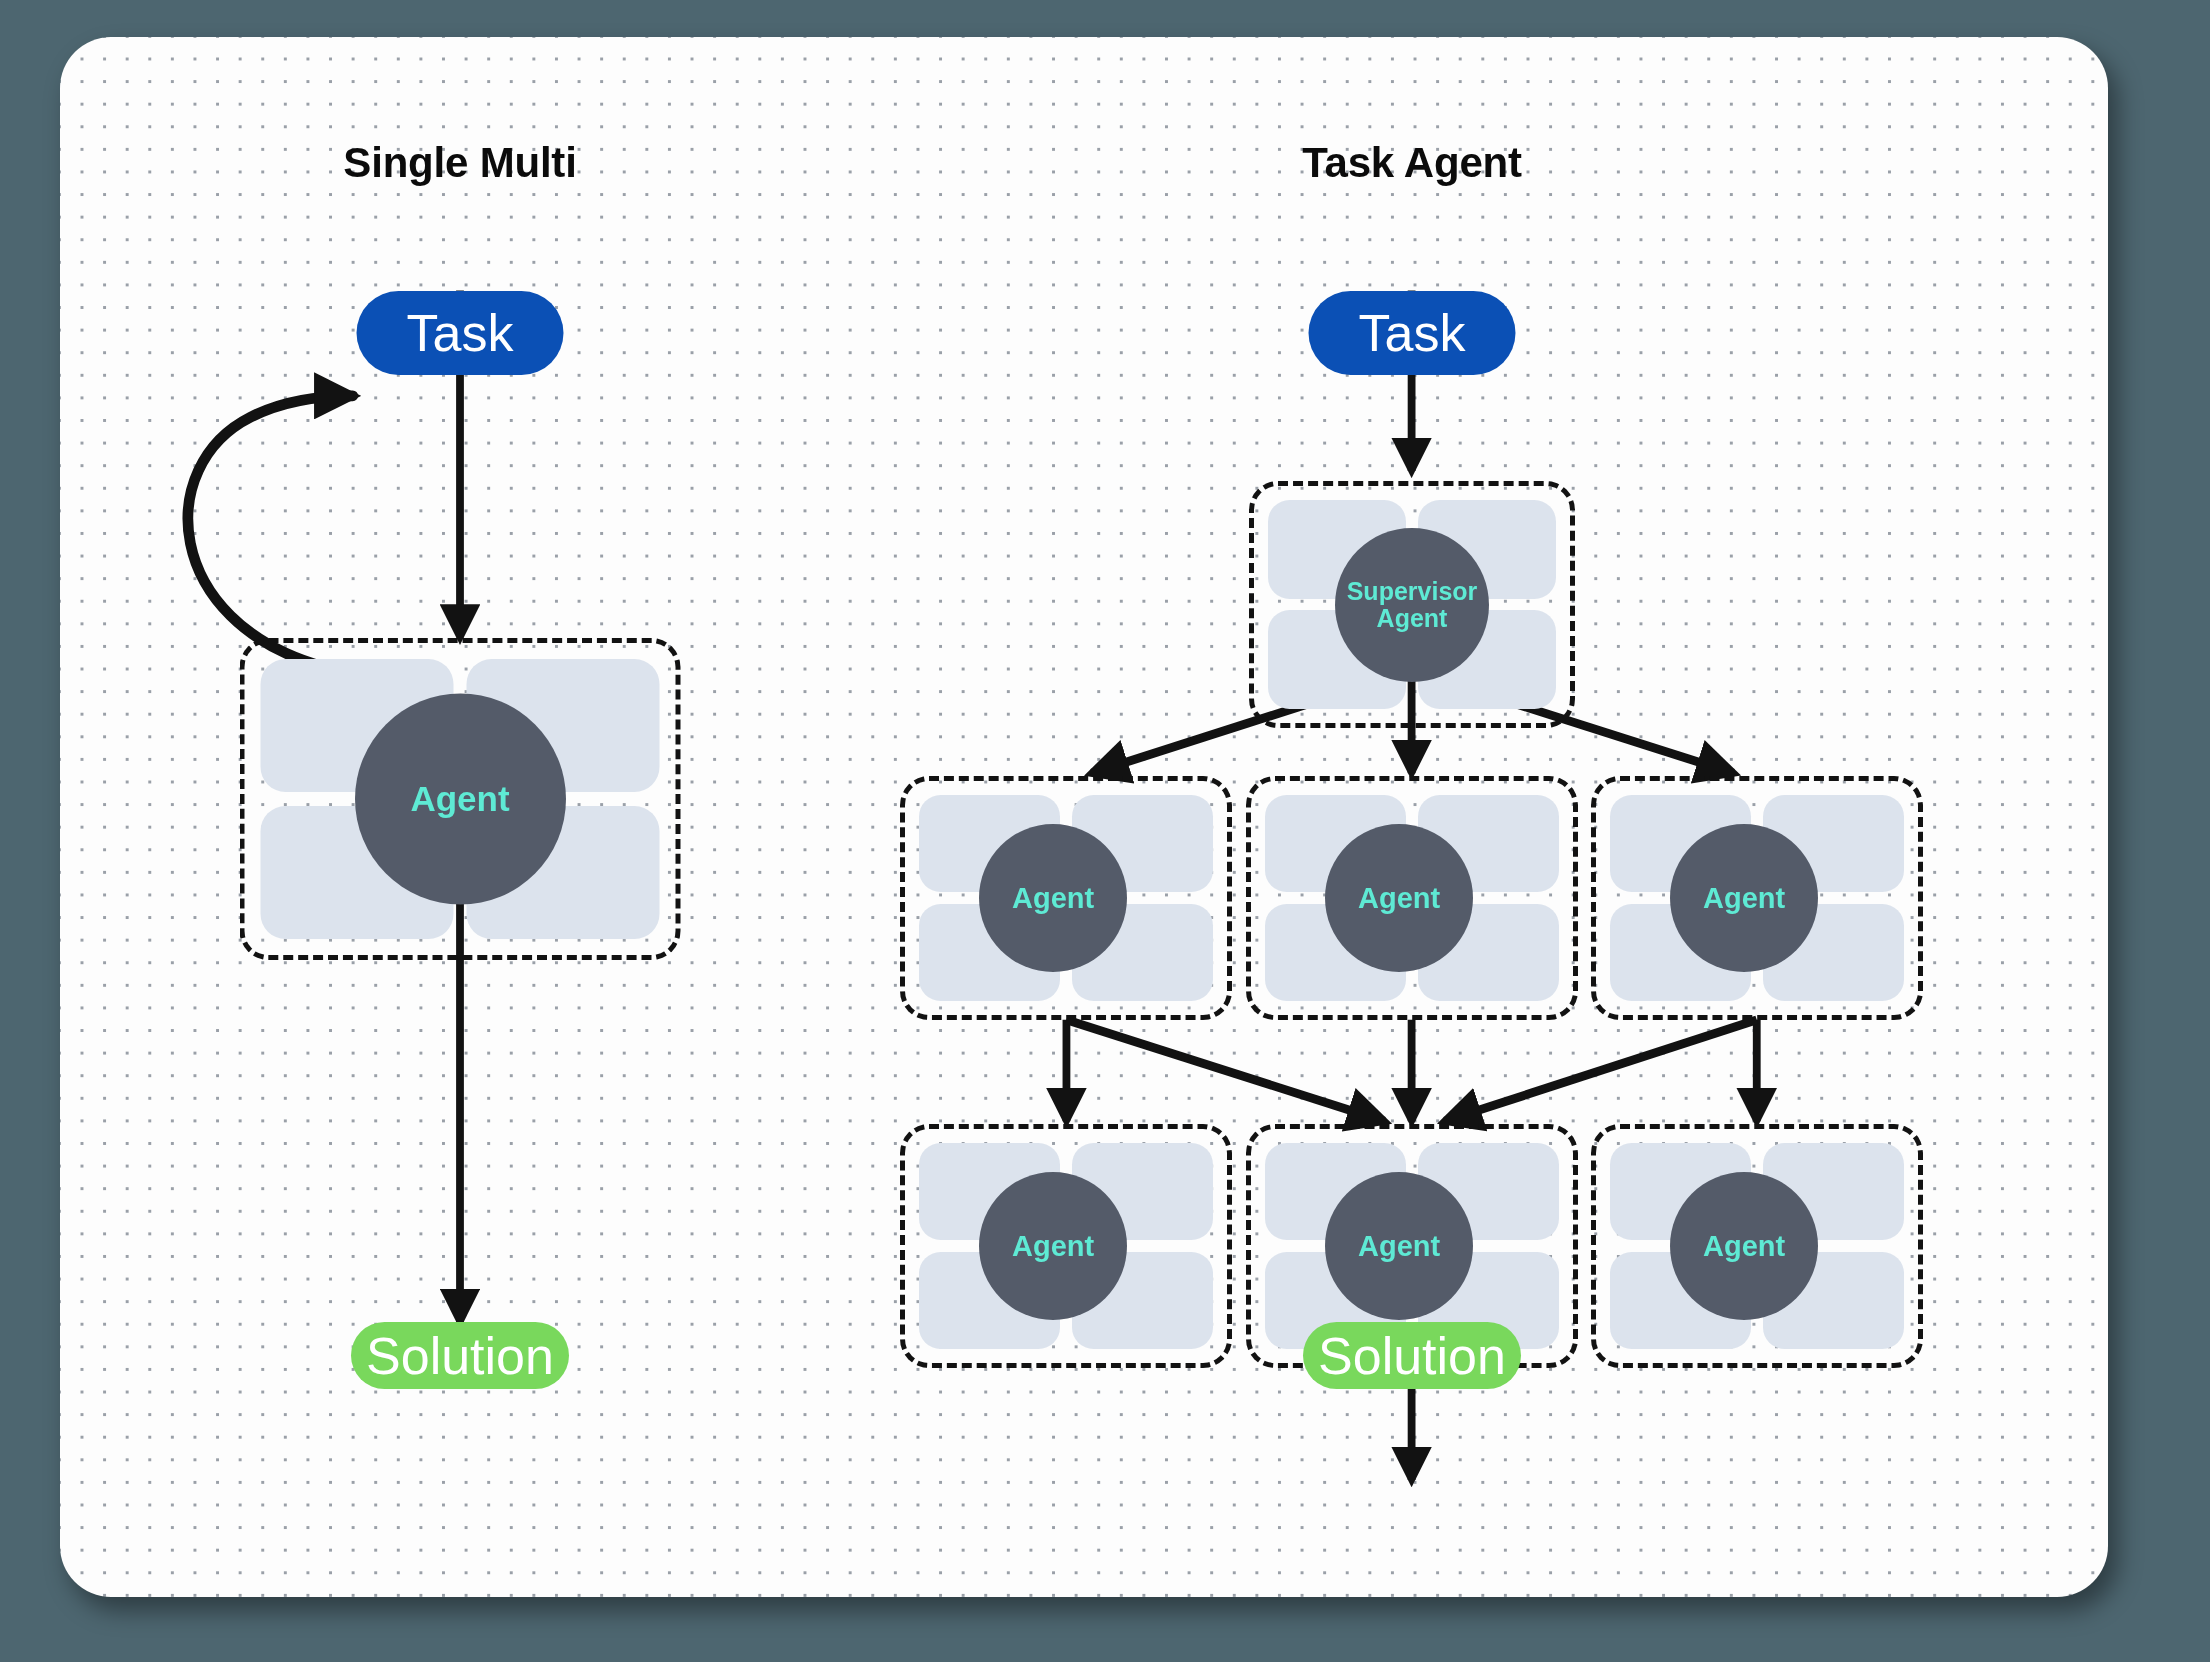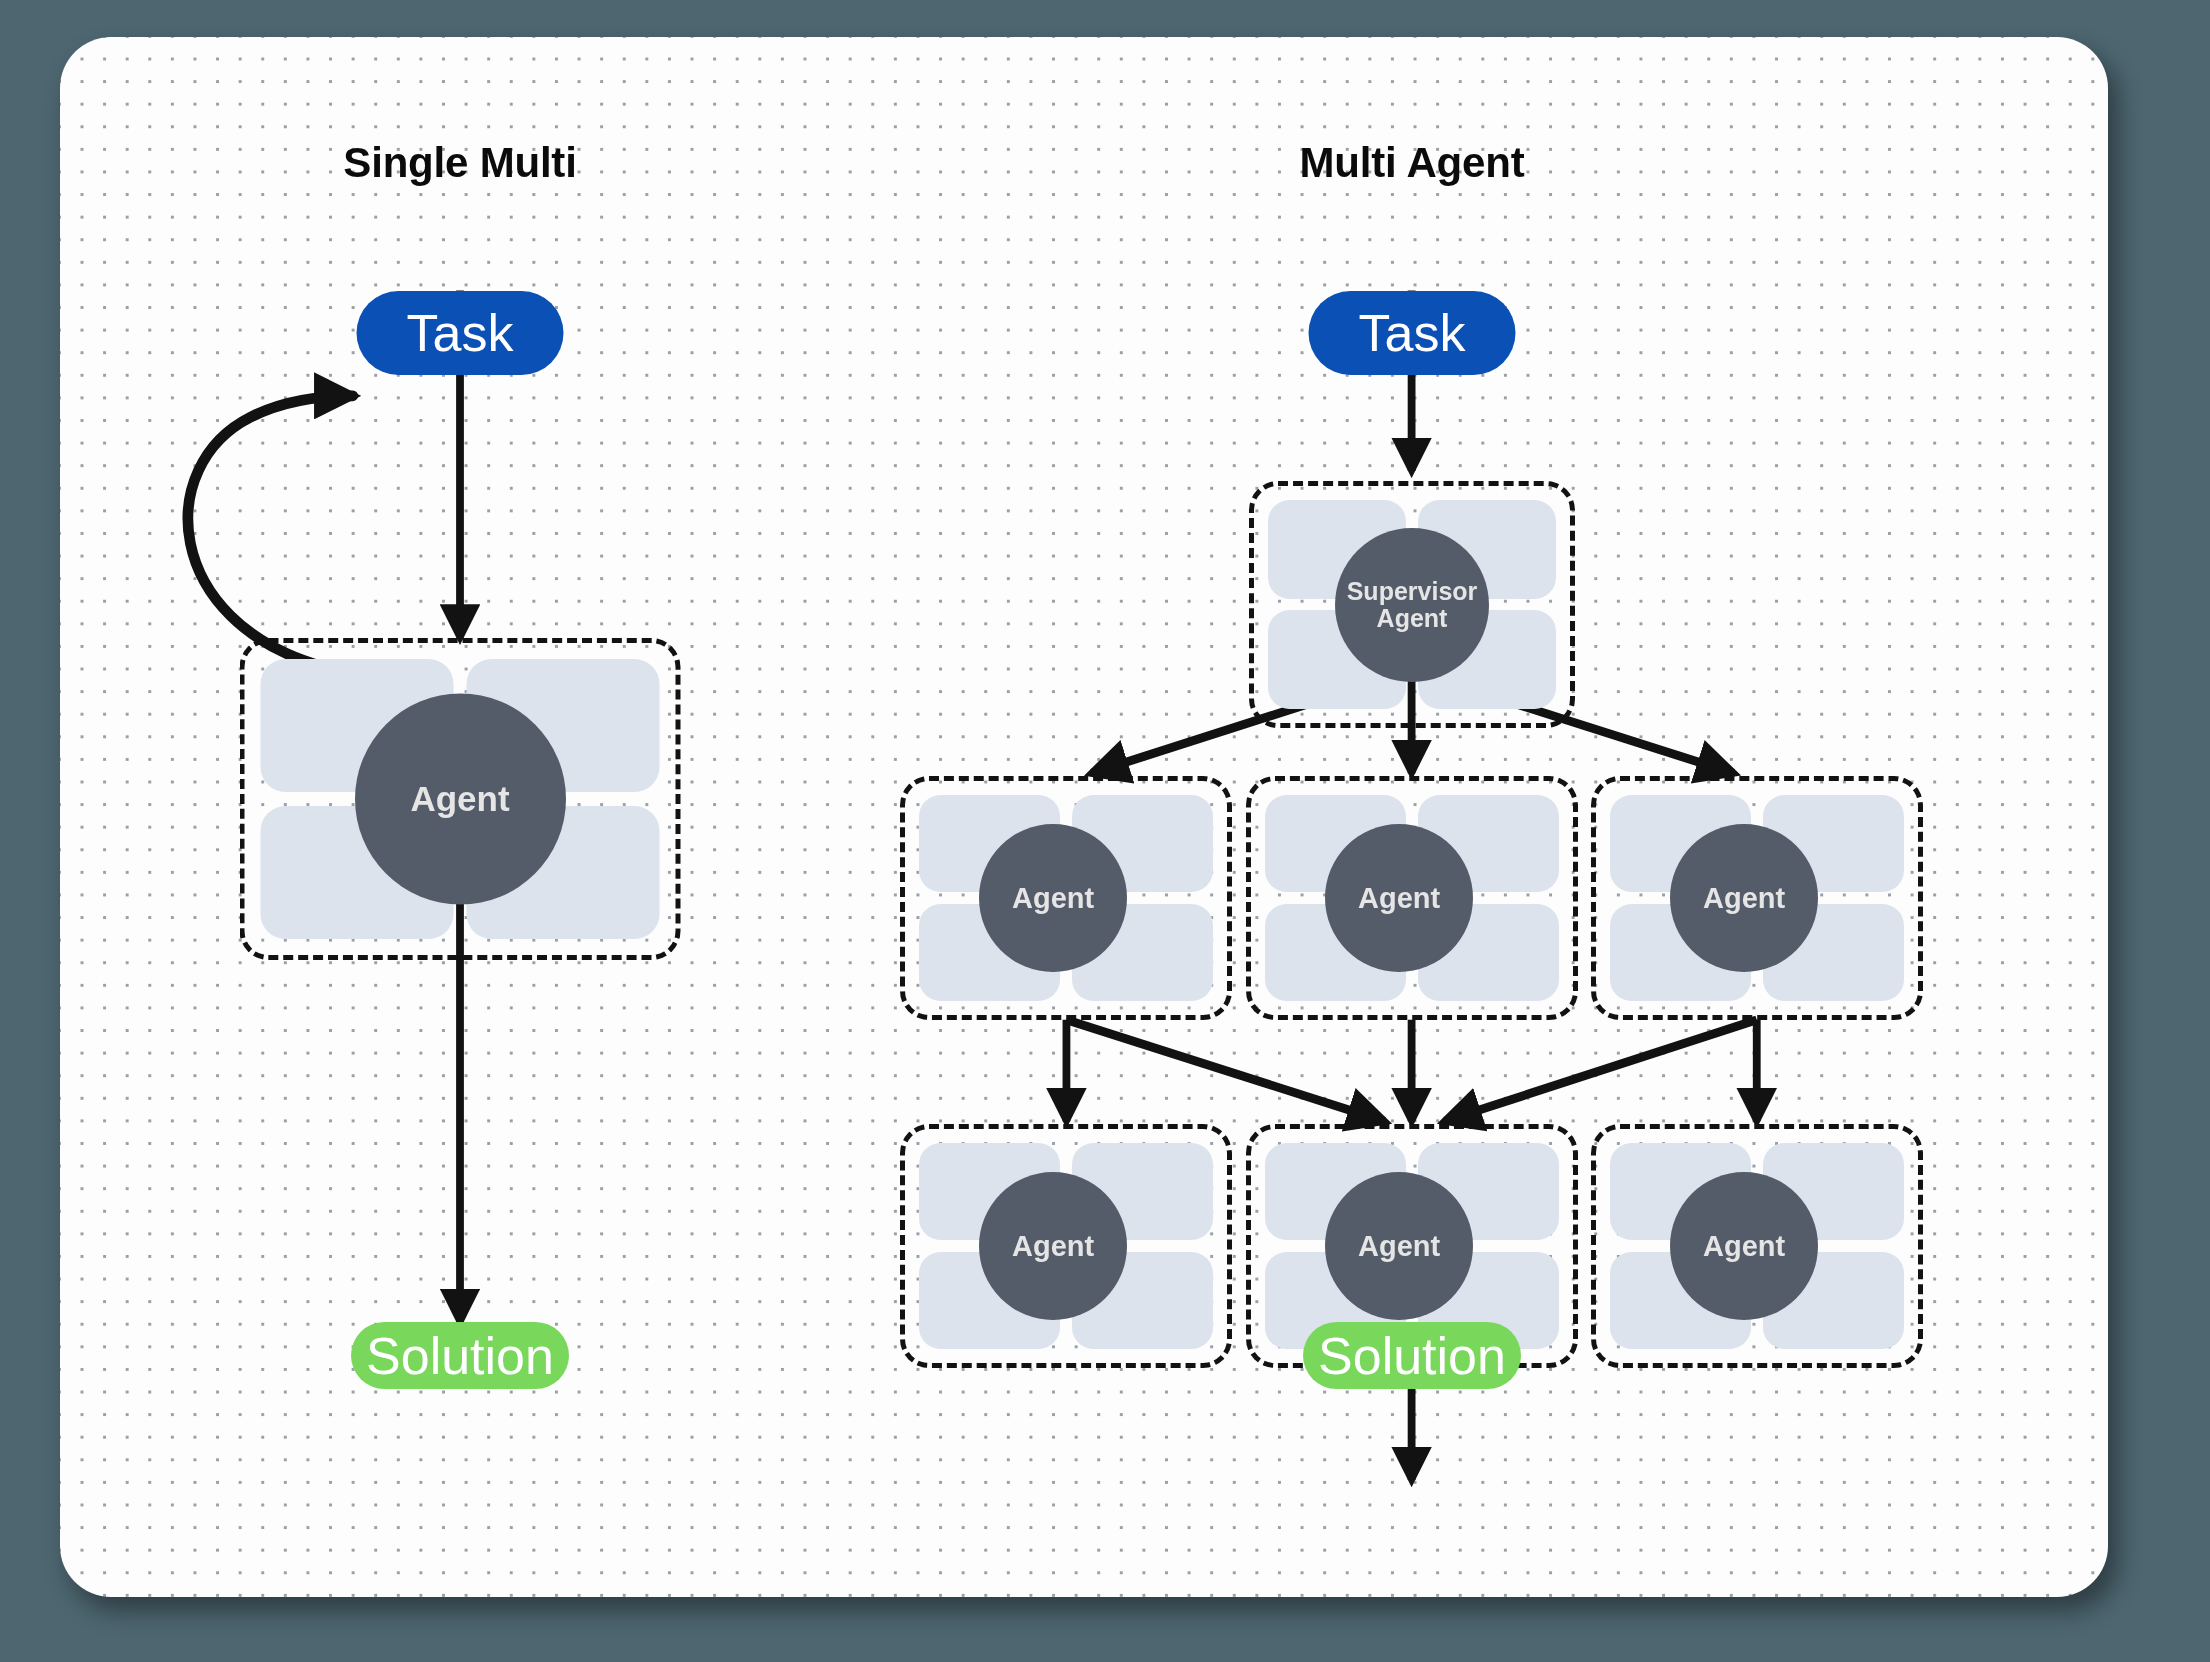--- a/index.html
+++ b/index.html
@@ -103,21 +103,21 @@
     background: #dce3ed;
     border-radius: 25px;
   }
   .agent-circle {
     position: absolute;
     left: 50%;
     top: 50%;
     transform: translate(-50%, -50%);
     border-radius: 50%;
     background: #545b69;
-    color: #e5e5e5;
+    color: #5eead4;
     display: flex;
     align-items: center;
     justify-content: center;
     text-align: center;
     font-weight: bold;
     line-height: 1.05;
   }
 
   
   .agent-group.single { width: 441px; height: 322px; }
@@ -186,21 +186,21 @@
         <div class="tile"></div>
         <div class="tile"></div>
         <div class="tile"></div>
         <div class="tile"></div>
       </div>
       <div class="agent-circle">Agent</div>
     </div>
 
     <div class="pill solution" style="left:400px; top:1285px;">Solution</div>
 
-    <div class="section-title" style="left:1352px; top:102px;">Multi Agent</div>
+    <div class="section-title" style="left:1352px; top:102px;">Task Agent</div>
 
     <div class="pill task" style="left:1352px; top:254px;">Task</div>
 
     <div class="agent-group supervisor" style="left:1352px; top:444px;">
       <div class="tiles">
         <div class="tile"></div>
         <div class="tile"></div>
         <div class="tile"></div>
         <div class="tile"></div>
       </div>

